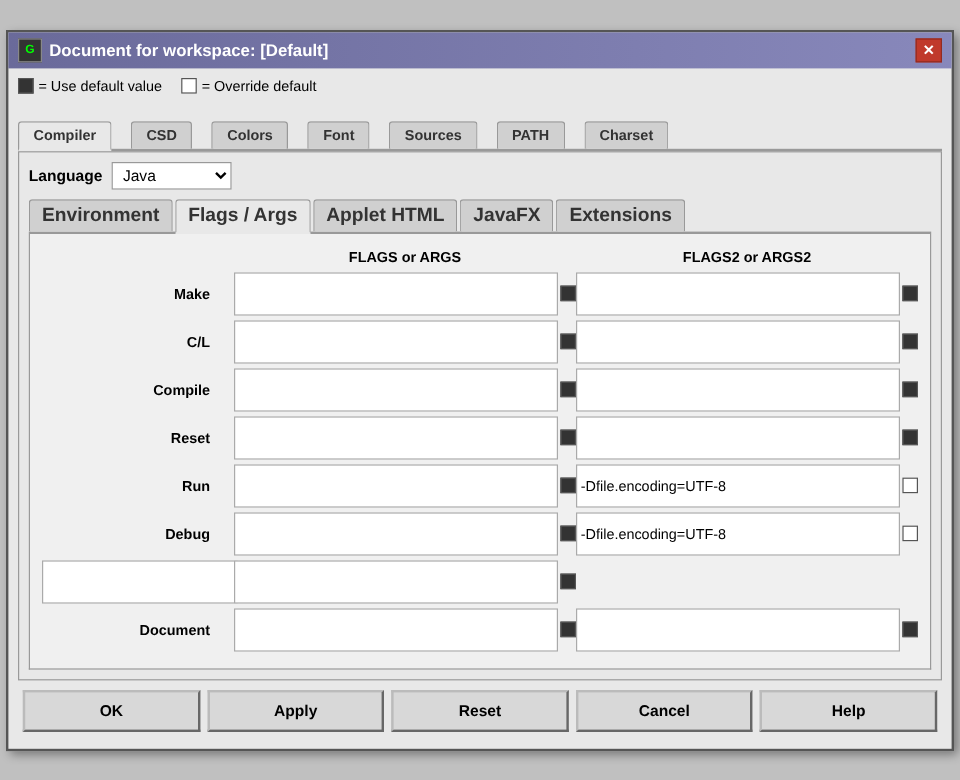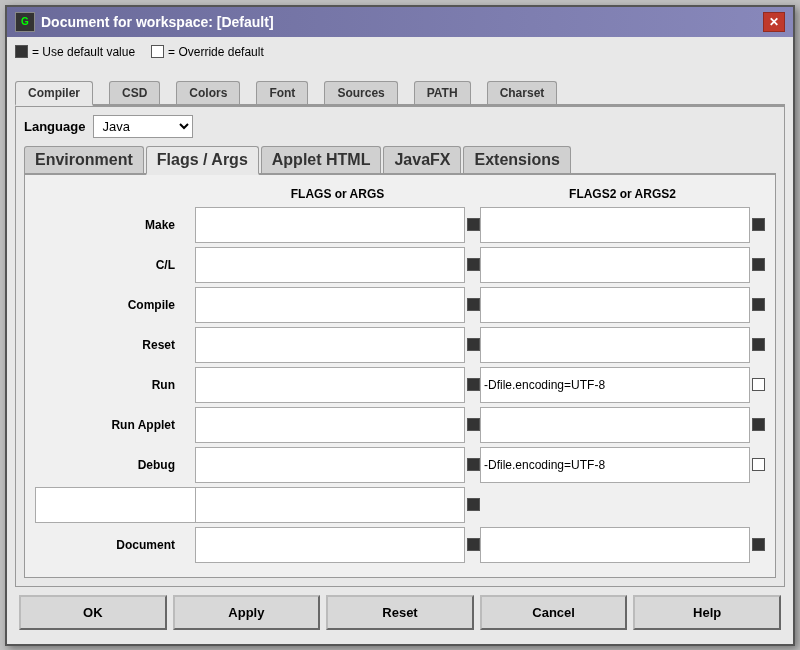--- a/index.html
+++ b/index.html
@@ -354,31 +354,20 @@
           <div class="flags-cell">
             <input class="flags-input" type="text" style="">
             <div class="flags-checkbox"></div>
           </div>
           <div class="flags-cell">
             <input class="flags-input" type="text" value="-Dfile.encoding=UTF-8" style="">
             <div class="flags-checkbox" style="background:white;"></div>
           </div>
         </div>
 
-        <div class="flags-row">
-          <div class="flags-row-label">Run Applet</div>
-          <div class="flags-cell">
-            <input class="flags-input" type="text" style="">
-            <div class="flags-checkbox"></div>
-          </div>
-          <div class="flags-cell">
-            <input class="flags-input" type="text" style="">
-            <div class="flags-checkbox"></div>
-          </div>
-        </div>
 
         <div class="flags-row">
           <div class="flags-row-label">Debug</div>
           <div class="flags-cell">
             <input class="flags-input" type="text" style="">
             <div class="flags-checkbox"></div>
           </div>
           <div class="flags-cell">
             <input class="flags-input" type="text" value="-Dfile.encoding=UTF-8" style="">
             <div class="flags-checkbox" style="background:white;"></div>

